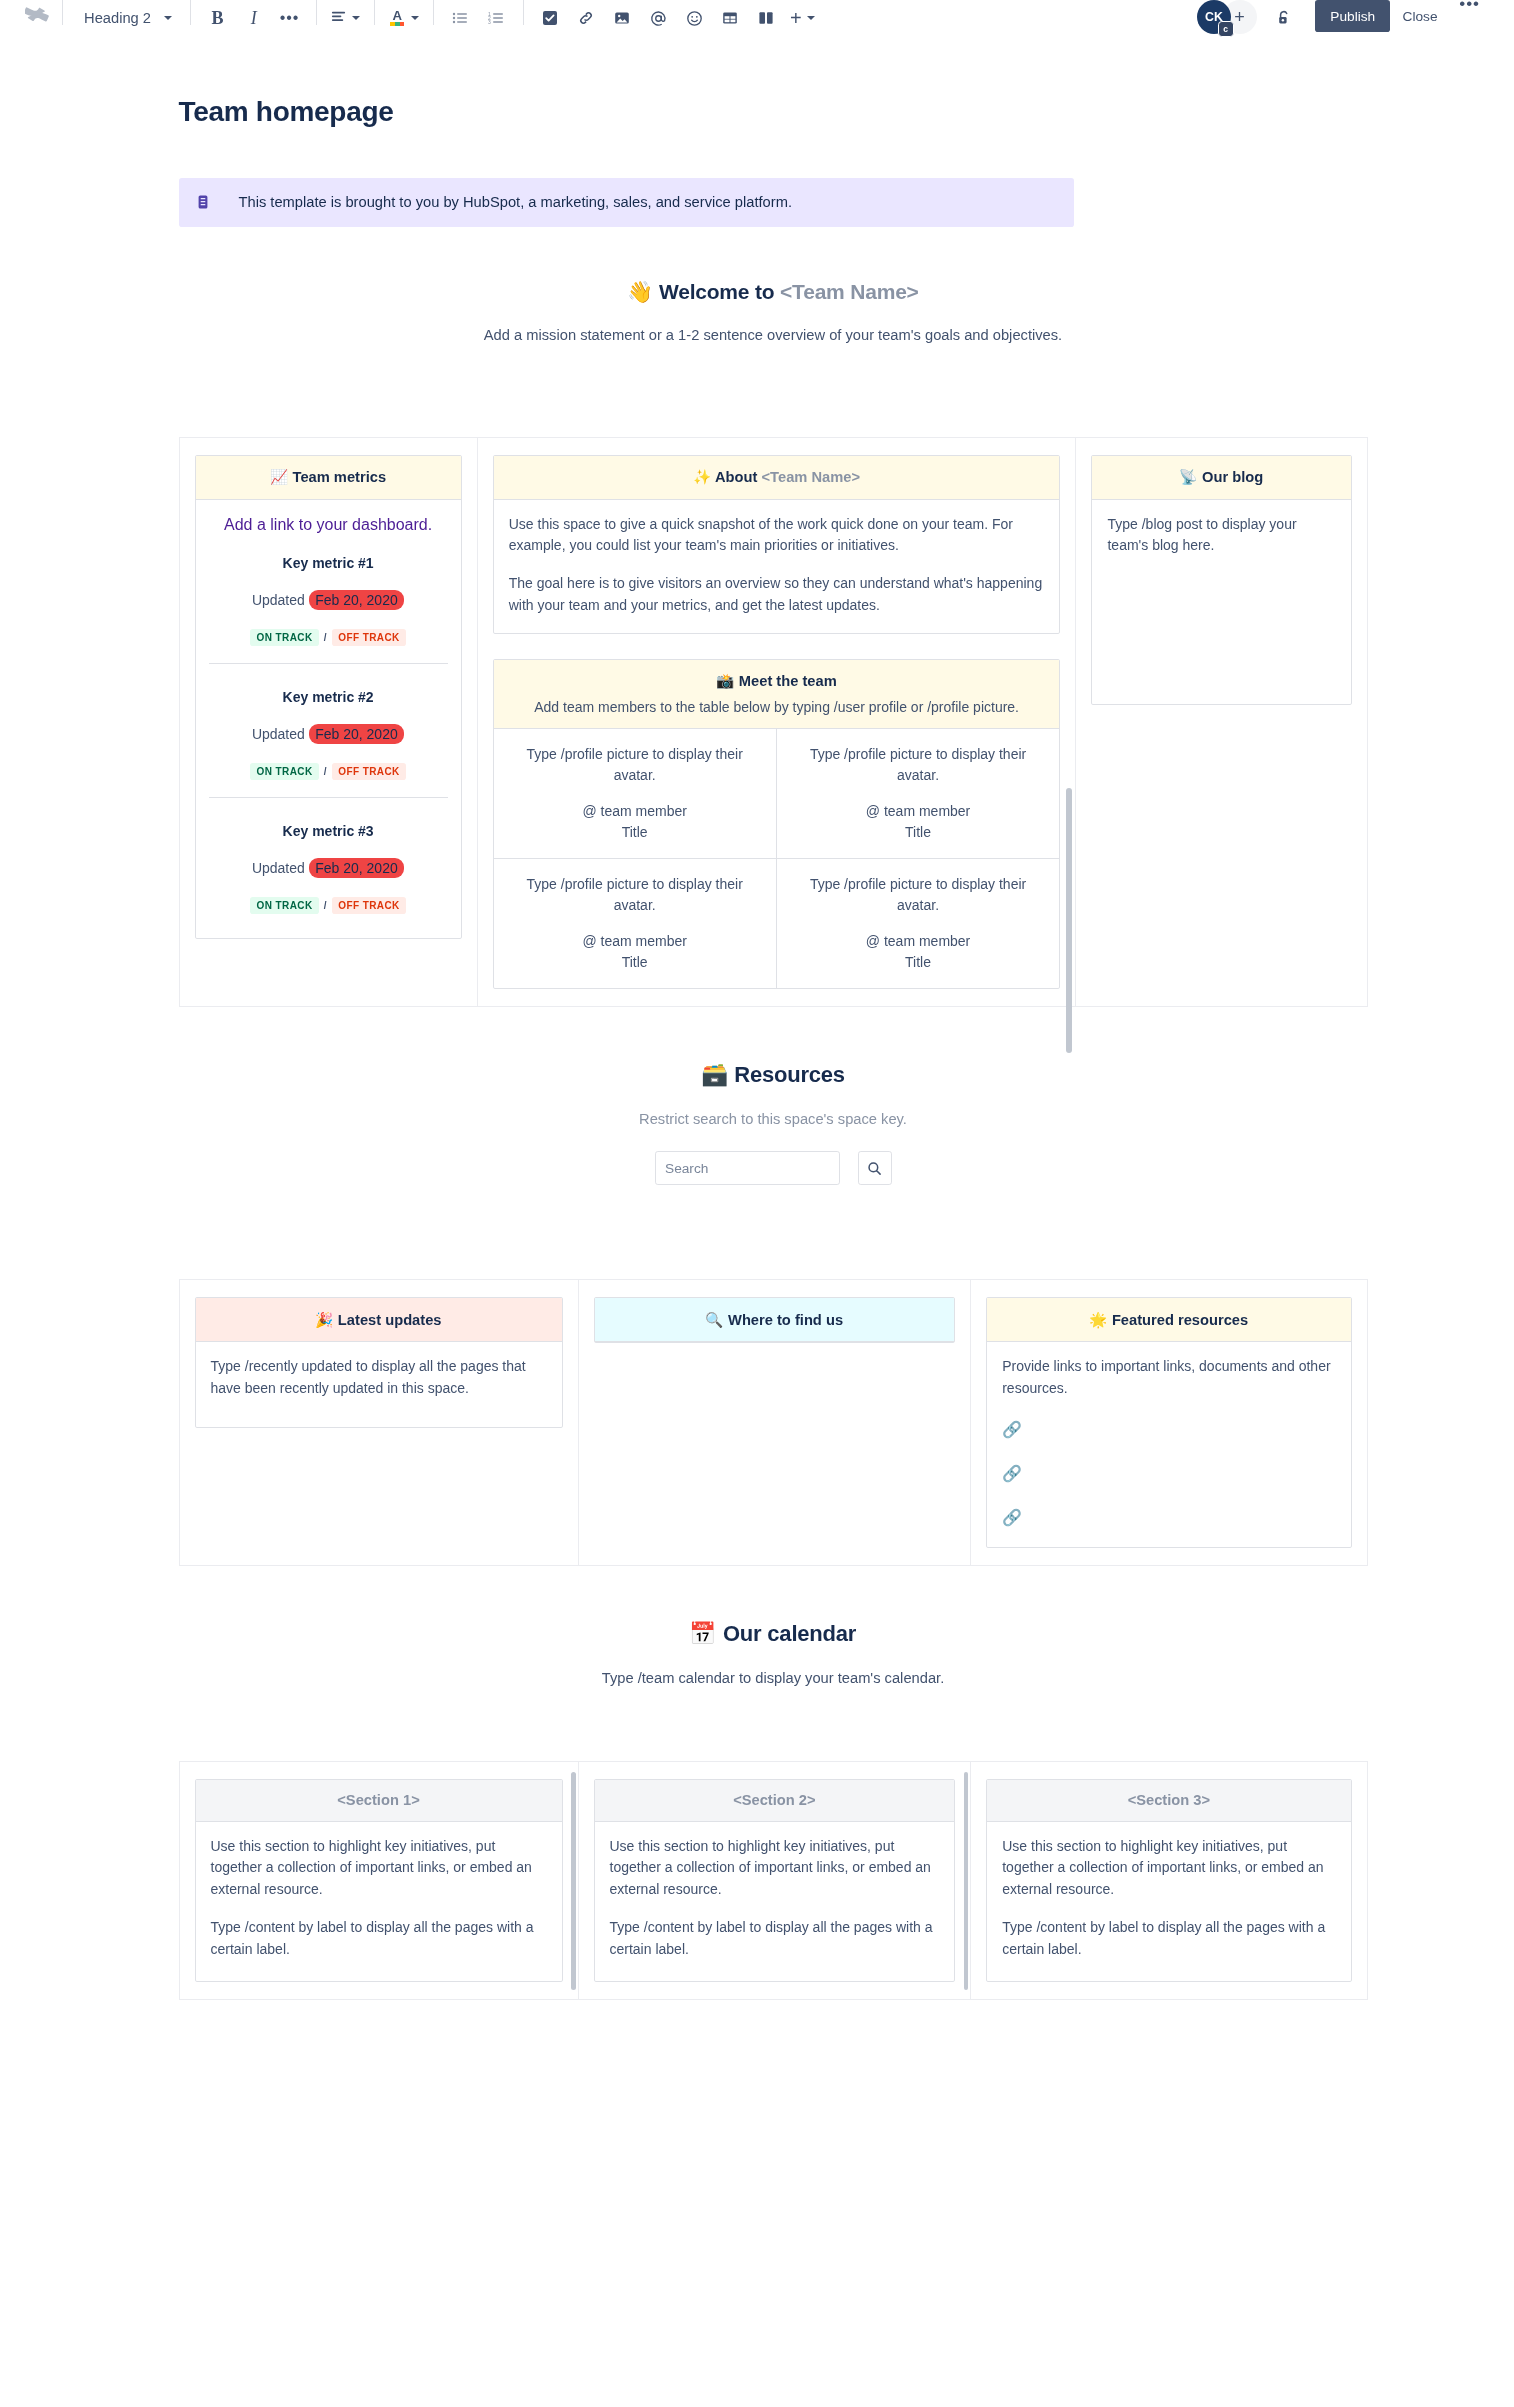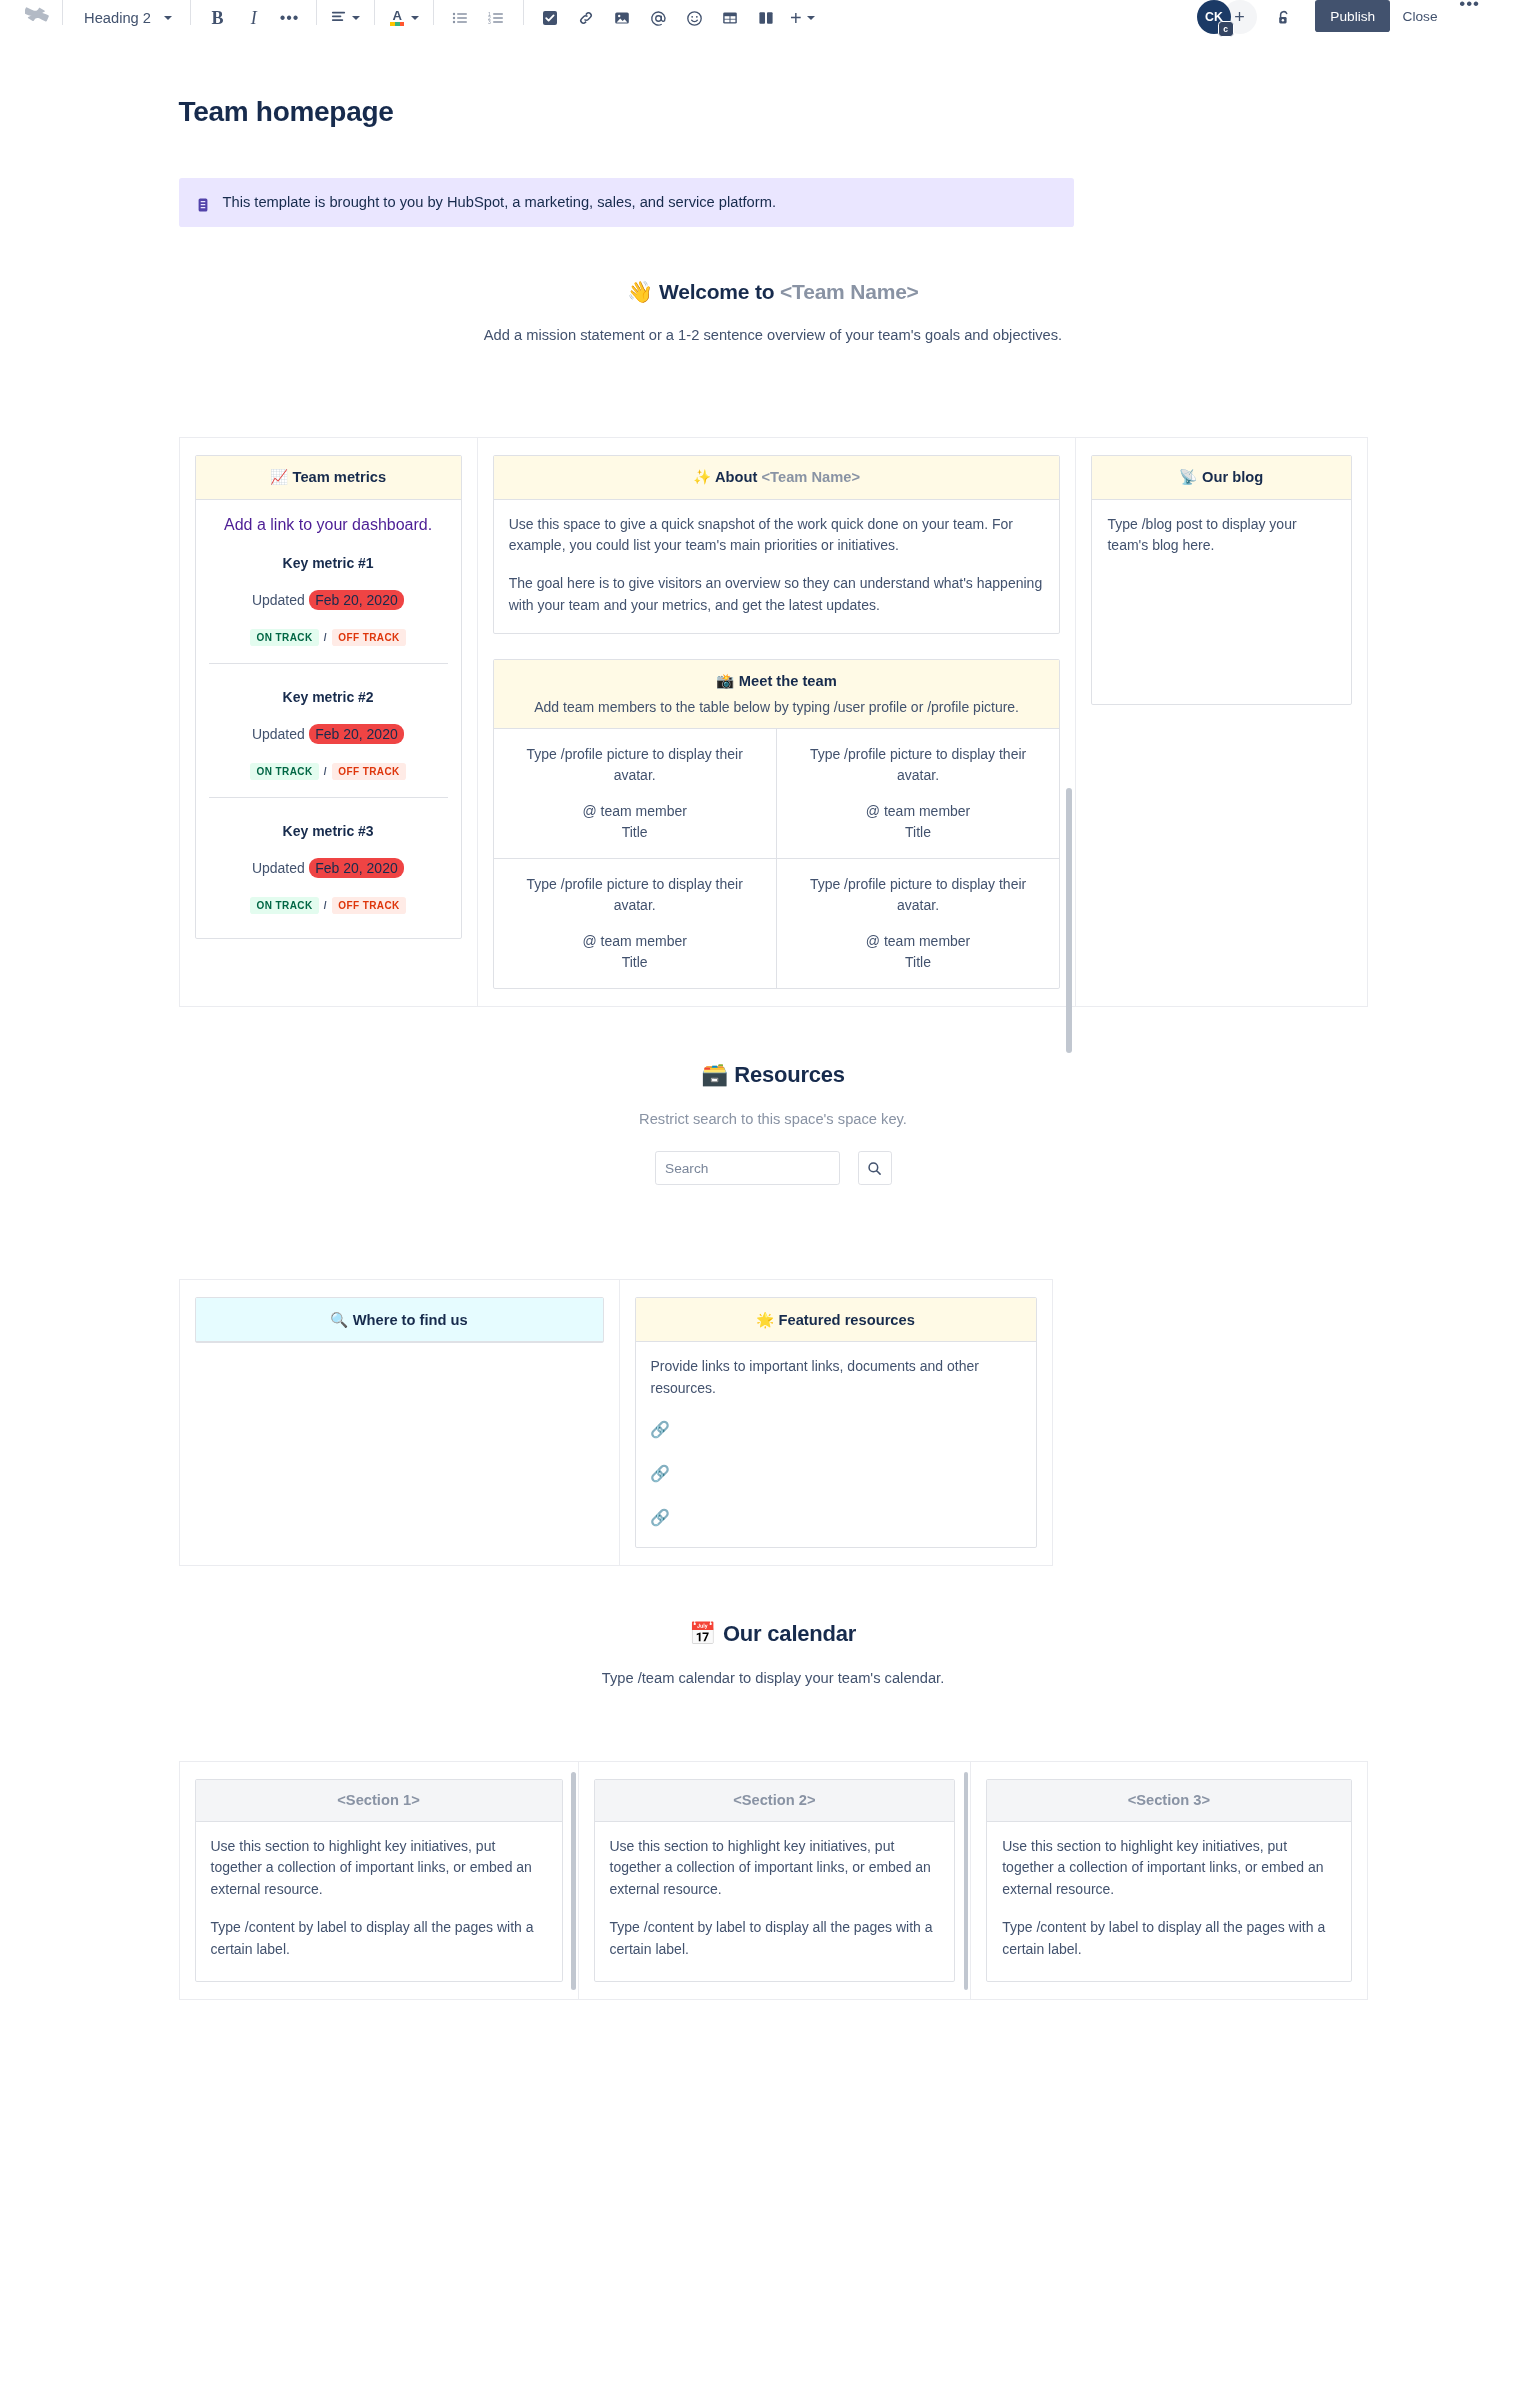--- a/index.html
+++ b/index.html
@@ -89,21 +89,21 @@
     letter-spacing: -0.3px;
     margin: 36px 0 0 0; line-height: 1.2;
   }
 
   .info-panel {
     margin: 49px 0 0 0;
     width: 895px;
     background: #EAE6FF;
     border-radius: 2.8px;
     padding: 14px 16px;
-    display: flex; align-items: flex-end; gap: 12px;
+    display: flex; align-items: center; gap: 28px;
     font-size: 14.7px; color: #172B4D; line-height: 1.45;
   }
   .info-icon { flex: none; color: #5243AA; display: flex; align-items: center; }
 
   .welcome {
     margin-top: 53px;
     text-align: center;
     font-size: 21px; font-weight: 600; color: #172B4D;
     letter-spacing: -0.2px;
   }
@@ -536,20 +536,31 @@
       <button class="search-btn">
         <svg width="15" height="15" viewBox="0 0 16 16" fill="none" stroke="#42526E" stroke-width="1.6">
           <circle cx="6.8" cy="6.8" r="4.6"></circle>
             <path d="M10.3 10.3L14 14" stroke-linecap="round"></path>
         </svg>
       </button>
     </div>
 
     <div class="layout-row row-res">
 
+      <div class="layout-col c">
+        <div class="panel">
+          <div class="panel-head bg-red">
+            <span class="emoji">🎉</span>
+            <span>Latest updates</span>
+          </div>
+          <div class="panel-body" style="min-height:85px">
+            <span>Type /recently updated to display all the pages that have been recently updated in this space.</span>
+          </div>
+        </div>
+      </div>
 
       <div class="layout-col c">
         <div class="panel">
           <div class="panel-head bg-blue">
             <span class="emoji">🔍</span>
             <span>Where to find us</span>
           </div>
         </div>
       </div>
 

